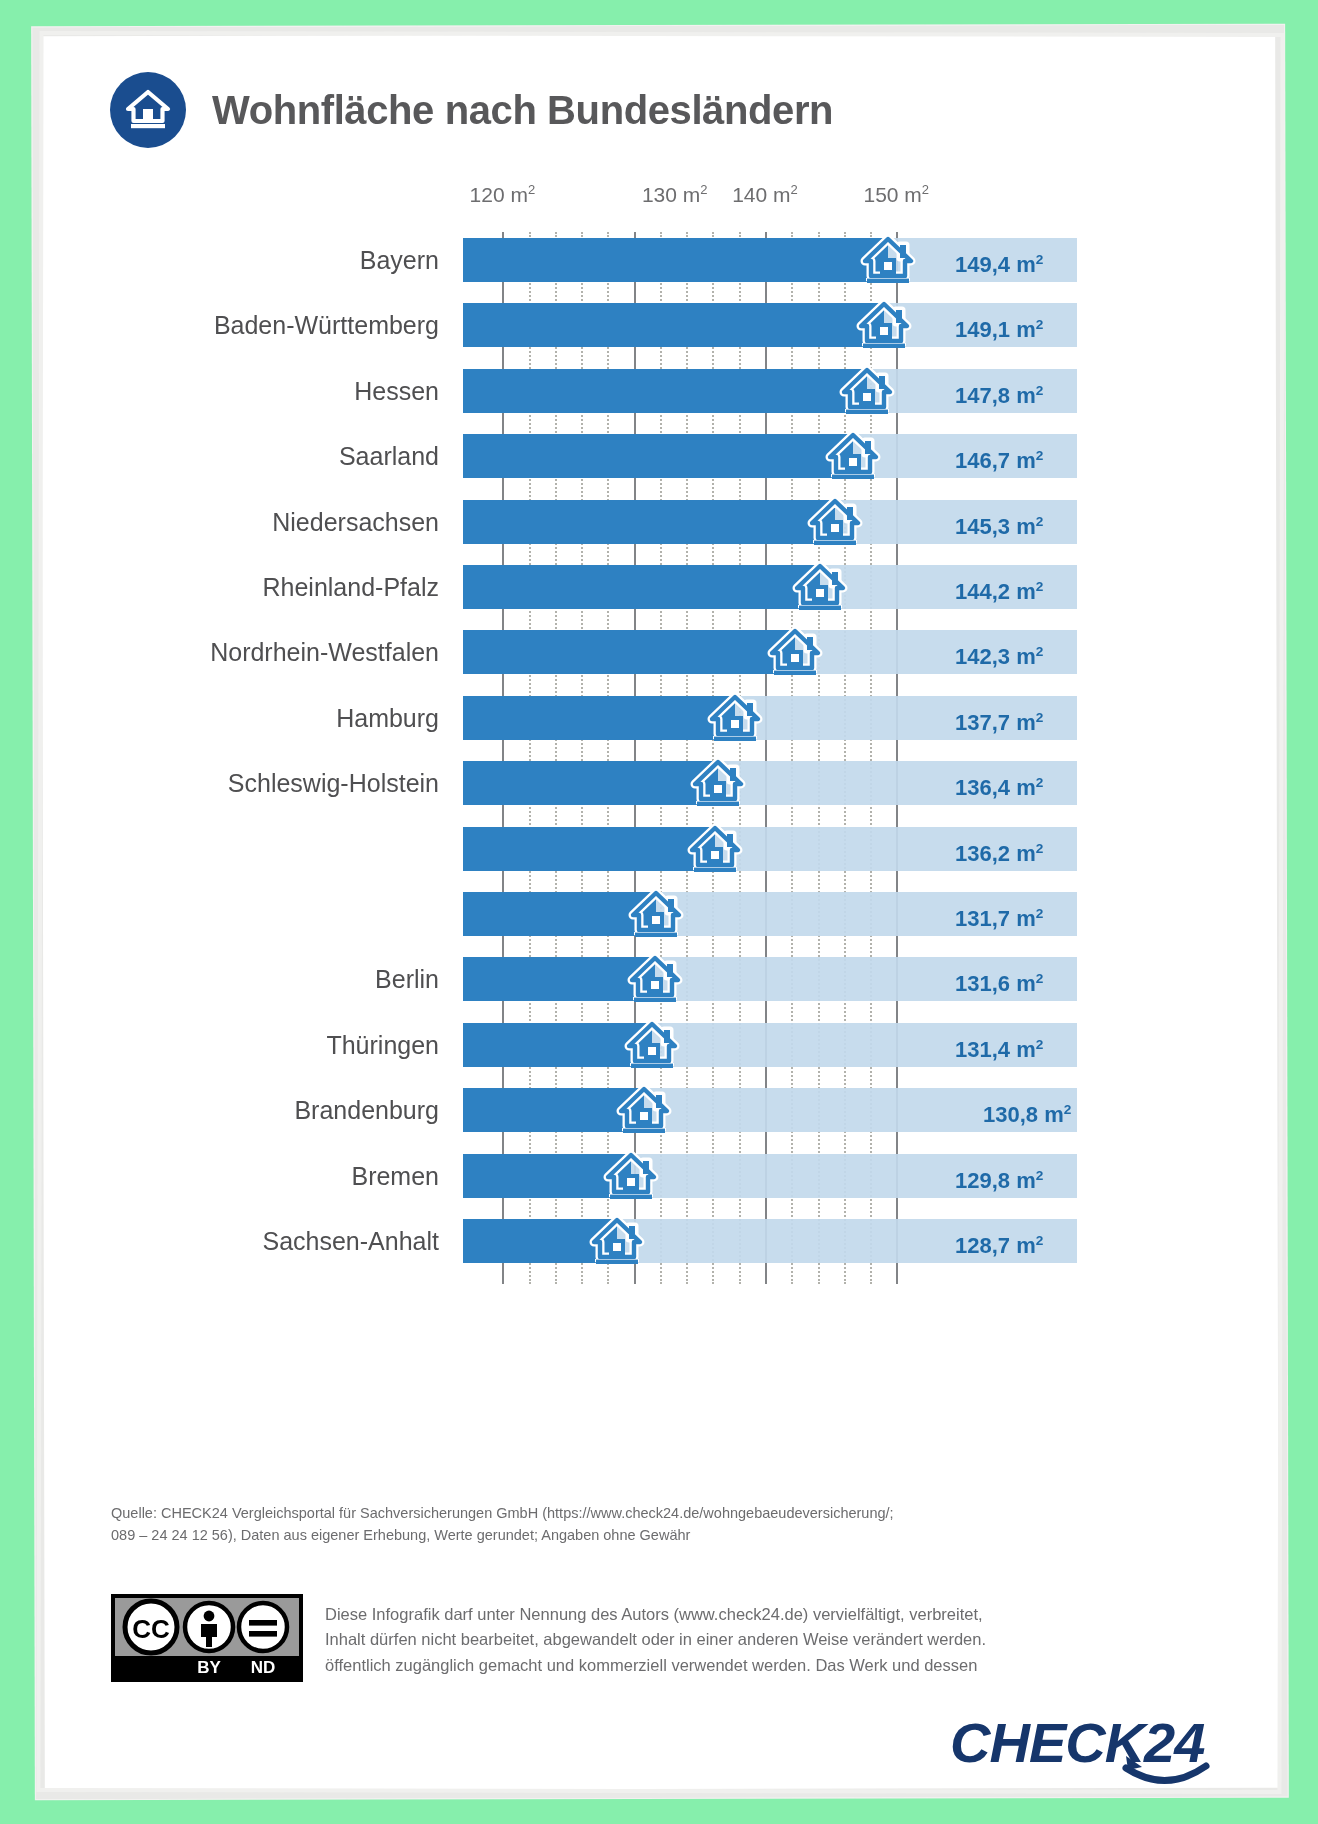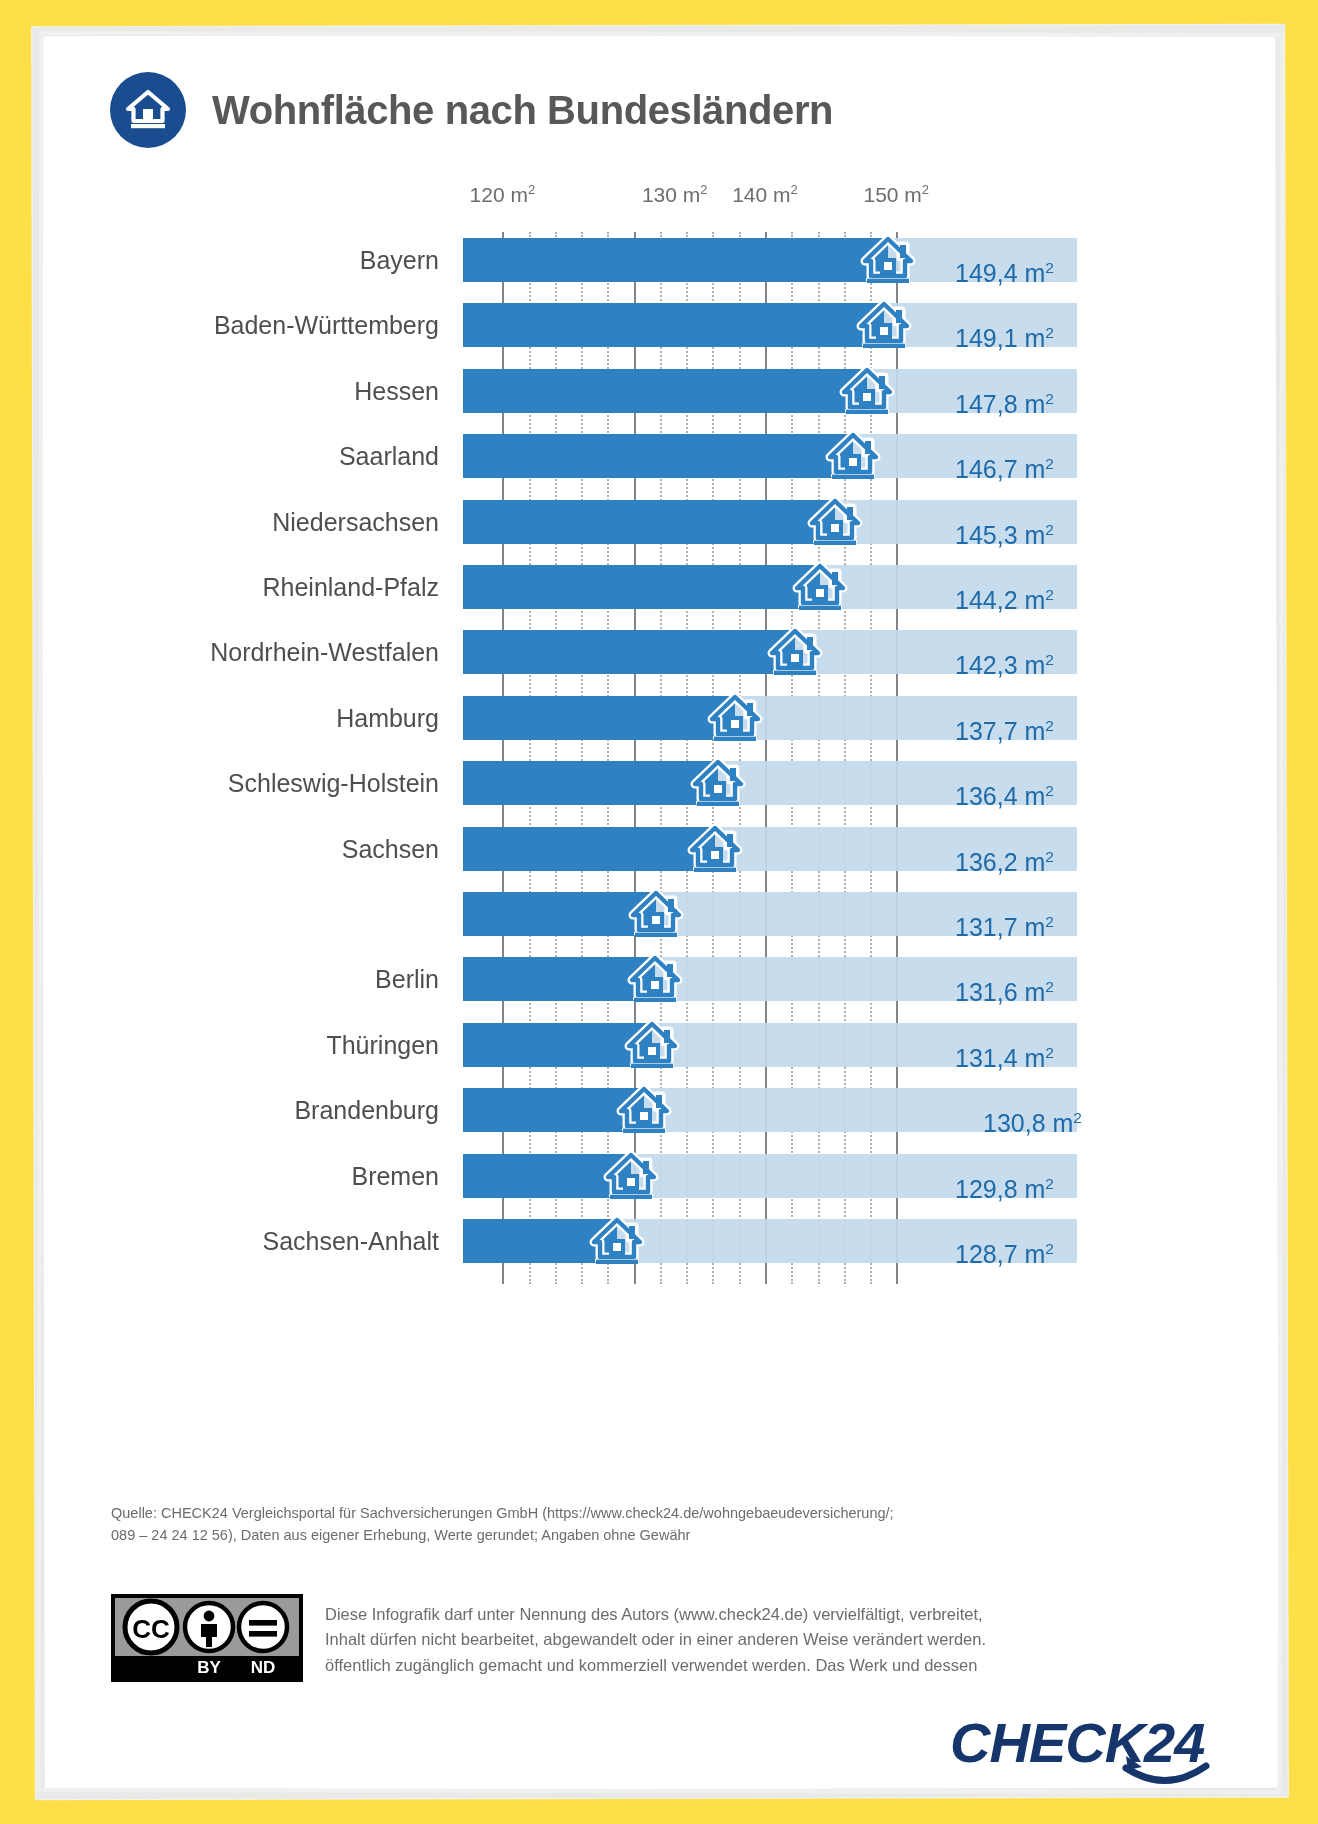--- a/index.html
+++ b/index.html
@@ -9,21 +9,21 @@
     height: 1824px;
     background: #ffffff;
     font-family: "Liberation Sans", sans-serif;
   }
 
   
   .page {
     position: relative;
     width: 1318px;
     height: 1824px;
-    background: #fde047;
+    background: #86efac;
     overflow: hidden;
   }
   .paper-edge {
     position: absolute;
     left: 34px; top: 26px;
     width: 1252px; height: 1772px;
     background: #ffffff;
     border: 9px solid #e9e9e7;
     box-shadow: 0 0 0 1px #f2f2f0;
     transform: rotate(-0.12deg);
@@ -141,26 +141,26 @@
     height: 44px;
     width: 420px;
     line-height: 44px;
     text-align: right;
     font-size: 25px;
     color: #4f4f51;
     white-space: nowrap;
   }
   .row-value {
     position: absolute;
-    top: 8px;
+    top: 0;
     height: 44px;
     line-height: 44px;
     left: 955px;
-    font-size: 25px;
-    font-weight: normal;
+    font-size: 22px;
+    font-weight: bold;
     color: #1f6aa8;
     white-space: nowrap;
   }
   .row-value sup { font-size: 0.62em; vertical-align: super; }
 
   
   .house {
     position: absolute;
     top: -7px;
     width: 58px;
@@ -384,21 +384,20 @@
               <path d="M29 8 L52 30 L46 30 L46 45 L12 45 L12 30 L6 30 Z" fill="none" stroke="#2e81c2" stroke-width="4.4" stroke-linejoin="round"></path>
               <rect x="23" y="29" width="12" height="12" fill="#ffffff" stroke="#2e81c2" stroke-width="4"></rect>
               <rect x="7" y="47" width="44" height="3.2" fill="#ffffff"></rect>
               <rect x="8" y="47.6" width="42" height="4.4" fill="#2e81c2"></rect>
             </svg>
             <div class="row-value" style="color: rgb(31, 106, 168);">136,4 m<sup>2</sup></div>
           </div>
           <div class="row" style="top: 826.6px;">
             <div class="row-track" style="background: rgb(194, 217, 236);"></div>
             <div class="row-bar" style="width: 252.104px; background: rgb(46, 129, 194);"></div>
-            <div class="row-label" style="left: 17px; right: auto; width: 422px;">Sachsen</div>
             <svg viewBox="0 0 58 58" class="house" style="left: 715.104px;">
               <path d="M29 8 L52 30 L46 30 L46 45 L12 45 L12 30 L6 30 Z" fill="none" stroke="#ffffff" stroke-width="9" stroke-linejoin="round"></path>
               <path d="M41 14 h6 v13 h-6 z" fill="#ffffff" stroke="#ffffff" stroke-width="7" stroke-linejoin="round"></path>
               <path d="M41 14 h6 v13 h-6 z" fill="#2e81c2"></path>
               <path d="M29 8 L52 30 L46 30 L46 45 L12 45 L12 30 L6 30 Z" fill="none" stroke="#2e81c2" stroke-width="4.4" stroke-linejoin="round"></path>
               <rect x="23" y="29" width="12" height="12" fill="#ffffff" stroke="#2e81c2" stroke-width="4"></rect>
               <rect x="7" y="47" width="44" height="3.2" fill="#ffffff"></rect>
               <rect x="8" y="47.6" width="42" height="4.4" fill="#2e81c2"></rect>
             </svg>
             <div class="row-value" style="color: rgb(31, 106, 168);">136,2 m<sup>2</sup></div>

